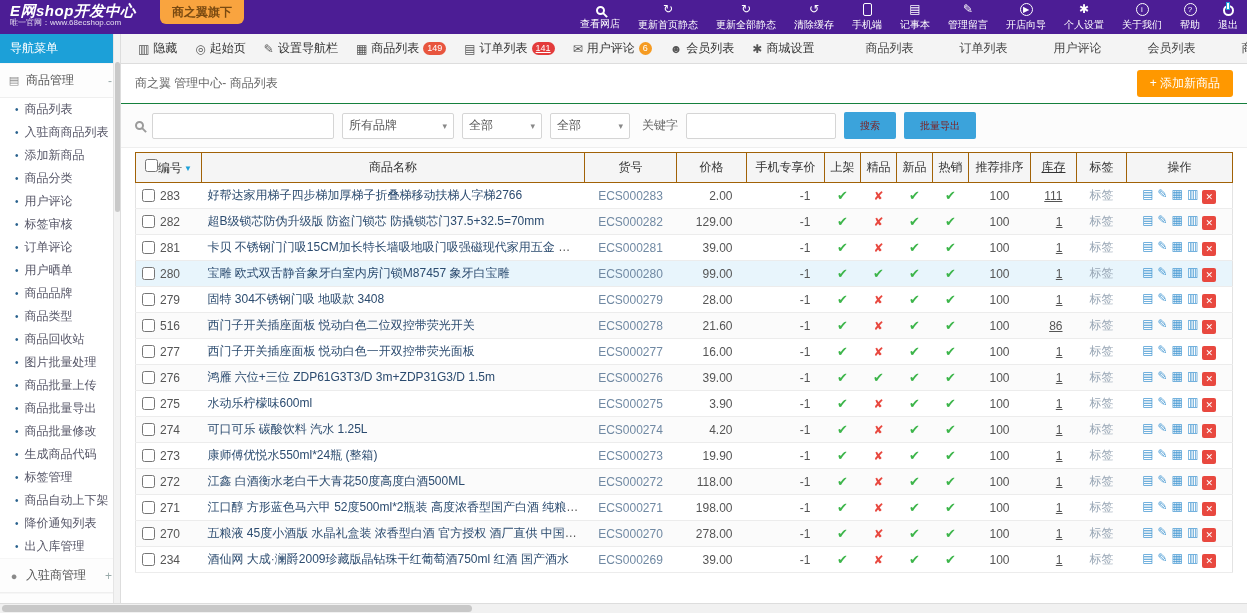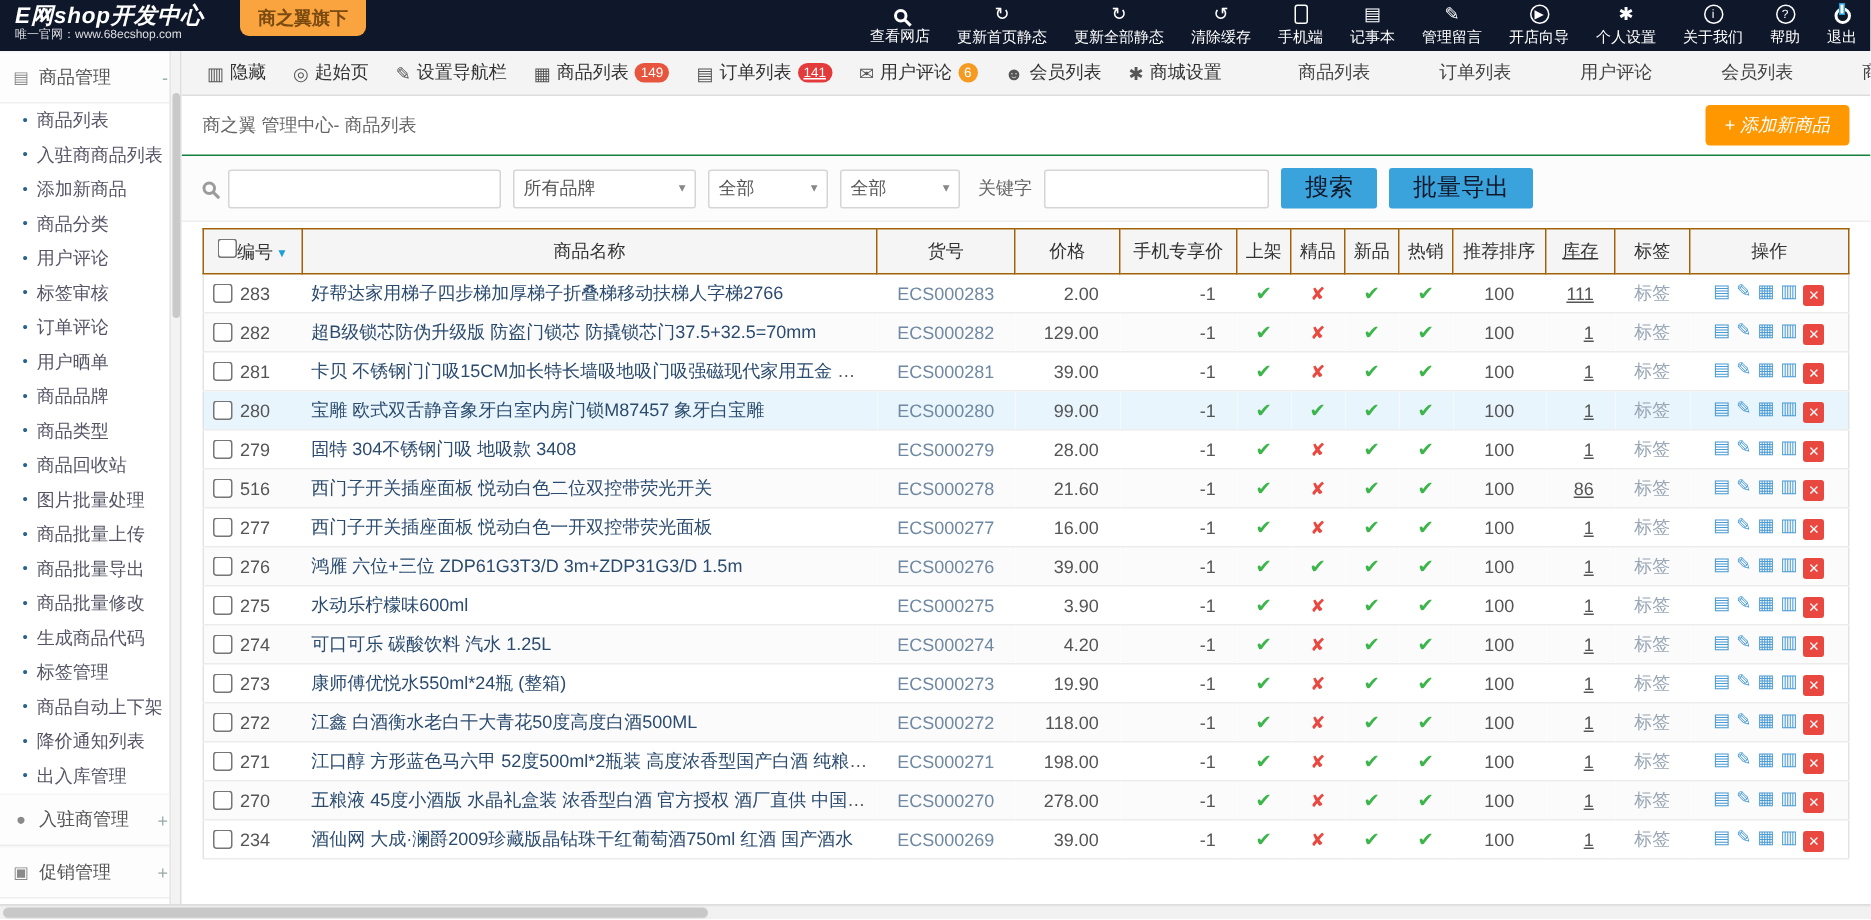--- a/index.html
+++ b/index.html
@@ -1,20 +1,20 @@
 <!DOCTYPE html>
 <html><head>
 <meta charset="utf-8">
 <style>
   * { box-sizing: border-box; margin: 0; padding: 0; }
   html,body { width:1247px; height:613px; overflow:hidden;
     font-family:"Liberation Sans","DejaVu Sans",sans-serif; background:#fff; font-size:12px; }
 
   
-  .top-header { height:34px; background:#0f172a; color:#fff; display:flex; align-items:stretch; }
+  .top-header { height:34px; background:#4c1d95; color:#fff; display:flex; align-items:stretch; }
   .logo-area { width:158px; padding:3px 10px 0 10px; line-height:1.1; }
   .logo-main { font-size:15px; font-weight:bold; font-style:italic; letter-spacing:.5px; }
   .logo-sub { font-size:8px; opacity:.85; transform:translateY(-1px); }
   .brand-badge { background:#f9a43f; color:#7a4a11; font-weight:bold; font-size:12px;
     height:24px; line-height:24px; padding:0 12px; border-radius:0 0 6px 6px; margin-left:2px; }
   .header-actions { margin-left:auto; display:flex; align-items:stretch; }
   .h-action { display:flex; flex-direction:column; align-items:center; justify-content:center;
     padding:0 9px; gap:2px; cursor:pointer; }
   .h-action-label { font-size:10px; white-space:nowrap; }
   .gi { display:inline-block; color:#fff; }
@@ -51,38 +51,38 @@
     align-items:center; padding:0 8px; color:#333; flex:none; }
   .quick-item { display:flex; align-items:center; gap:4px; padding:0 9px; cursor:pointer; white-space:nowrap; }
   .q-ic { color:#555; font-size:12px; }
   .q-badge { color:#fff; font-size:9px; border-radius:8px; padding:0 4px; height:13px; line-height:13px; }
   .page-tabs { display:flex; gap:46px; margin-left:42px; color:#444; }
   .page-tab { cursor:pointer; white-space:nowrap; }
 
   .breadcrumb-row { height:40px; display:flex; align-items:center; padding:0 14px; color:#666;
     border-bottom:1px solid #15803d; flex:none; }
   .add-btn { margin-left:auto; background:#ff9800; color:#fff; border:none; border-radius:3px;
-    height:27px; padding:0 13px; font-size:12px; cursor:pointer; font-family:inherit;font-style:italic; }
+    height:27px; padding:0 13px; font-size:12px; cursor:pointer; font-family:inherit; }
 
   .filter-row { display:flex; align-items:center; gap:8px; padding:0 14px; height:44px;
     background:#fcfcfc; border-bottom:1px solid #eee; flex:none; }
   .mag { width:9px; height:9px; border:2px solid #9b9b9b; border-radius:50%; position:relative; }
   .mag::after { content:""; position:absolute; width:6px; height:2px; background:#9b9b9b;
     transform:rotate(45deg); right:-5px; bottom:-3px; }
   .txt-input { height:26px; border:1px solid #d5d5d5; border-radius:2px; padding:0 6px; font-size:12px;
     font-family:inherit; color:#555; background:#fff; }
   .in-wide { width:182px; }
   .in-kw { width:150px; }
   .select { height:26px; border:1px solid #d5d5d5; border-radius:2px; background:#fff; display:flex;
     align-items:center; justify-content:space-between; padding:0 6px; color:#555; cursor:pointer; }
-  .sel-brand { width:122px; } .sel-sm { width:80px; }
+  .sel-brand { width:112px; } .sel-sm { width:80px; }
   .caret { color:#888; font-size:9px; }
   .kw-label { color:#666; margin-left:4px; }
-  .btn-blue { background:#3ba3db; color:#0f172a; border:none; border-radius:2px; height:27px;
-    padding:0 16px; font-size:16px; cursor:pointer; font-family:inherit; }
+  .btn-blue { background:#3ba3db; color:#7f1d1d; border:none; border-radius:2px; height:27px;
+    padding:0 16px; font-size:10px; cursor:pointer; font-family:inherit; }
 
   
   .table-wrap { flex:1; padding:4px 14px 0 14px; overflow:hidden; }
   table { width:100%; border-collapse:collapse; table-layout:fixed; }
   thead th { background:#f5f5f5; border:1px solid #a16207; height:30px; font-weight:normal;
     color:#333; font-size:12px; padding:0 4px; white-space:nowrap; overflow:hidden; }
   tbody td { height:26px; border-bottom:1px solid #ececec; color:#555; padding:0 6px;
     white-space:nowrap; overflow:hidden; text-overflow:ellipsis; text-align:center; }
   tbody tr:nth-child(even) { background:#fbfbfb; }
   tbody tr.hl { background:#e8f5fc; }
@@ -163,20 +163,21 @@
       </div>
       <div class="h-action">
         <span class="gi gi-power"></span>
         <span class="h-action-label">退出</span>
       </div>
     </nav>
 </header>
 
 <div class="content">
   <aside class="sidebar">
+    <div class="side-title">导航菜单</div>
     <div>
         <div class="side-section">
           <span class="side-ic">▤</span>
           <span class="side-lb">商品管理</span>
           <span class="side-ex">-</span>
         </div>
         <div class="side-item">
           <span class="bullet">•</span>
           <span>商品列表</span>
         </div>

